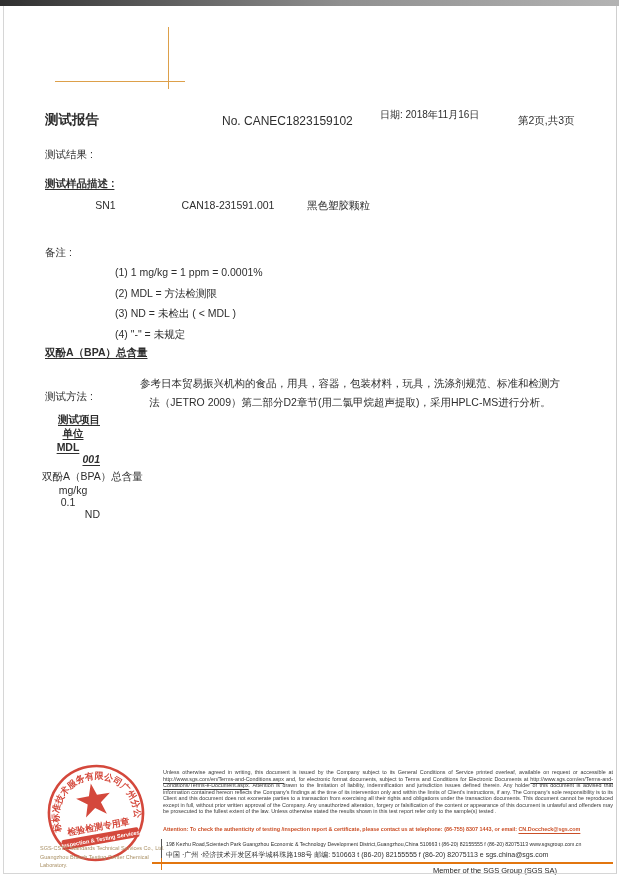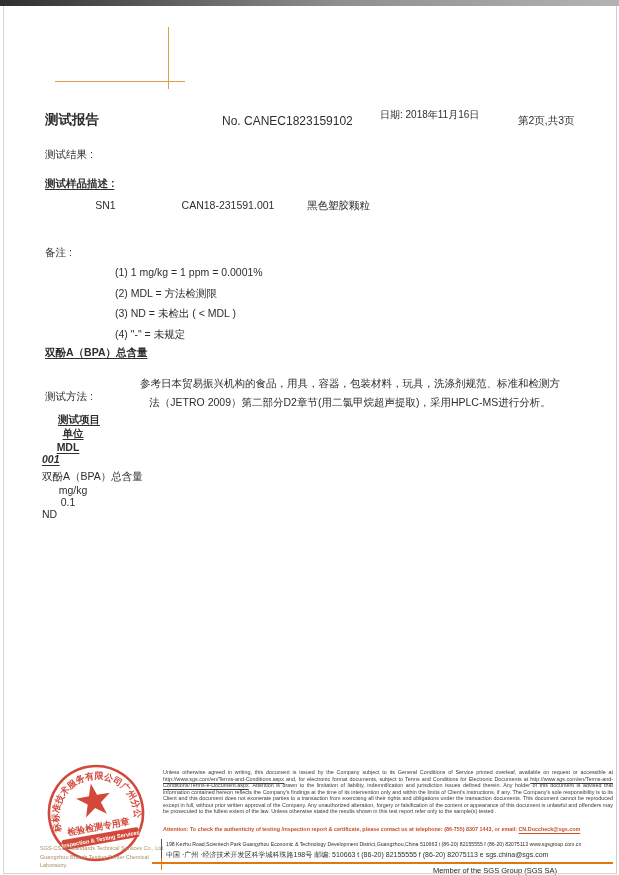--- a/index.html
+++ b/index.html
@@ -54,21 +54,21 @@
   .bpa-title{left:45px;top:346px;font-weight:bold;text-decoration:underline;text-underline-offset:2px;}
   .method-label{left:45px;top:374px;margin-top:16px;}
   .method{position:absolute;left:115px;top:374px;width:470px;font-size:10.5px;line-height:19px;text-align:center;}
 
   
   .result-table{position:absolute;left:42px;top:413px;width:420px;font-size:10.5px;}
   .result-table .row{display:flex;align-items:baseline;flex-direction:column;}
   .result-table .name{flex:1;}
   .result-table .unit{width:62px;text-align:center;}
   .result-table .mdl{width:52px;text-align:center;}
-  .result-table .s001{width:58px;text-align:left;}
+  .result-table .s001{width:58px;text-align:right;}
   .result-table .head{margin-bottom:5px;}
   .result-table .head .name span{margin-left:16px;}
 
   
   .stamp{position:absolute;left:40px;top:756px;width:112px;height:114px;
     transform:rotate(-10deg);opacity:0.9;}
 
   
   .company{position:absolute;left:40px;top:844px;width:135px;font-size:5.5px;line-height:8.5px;
     color:#aa9166;letter-spacing:0px;}

